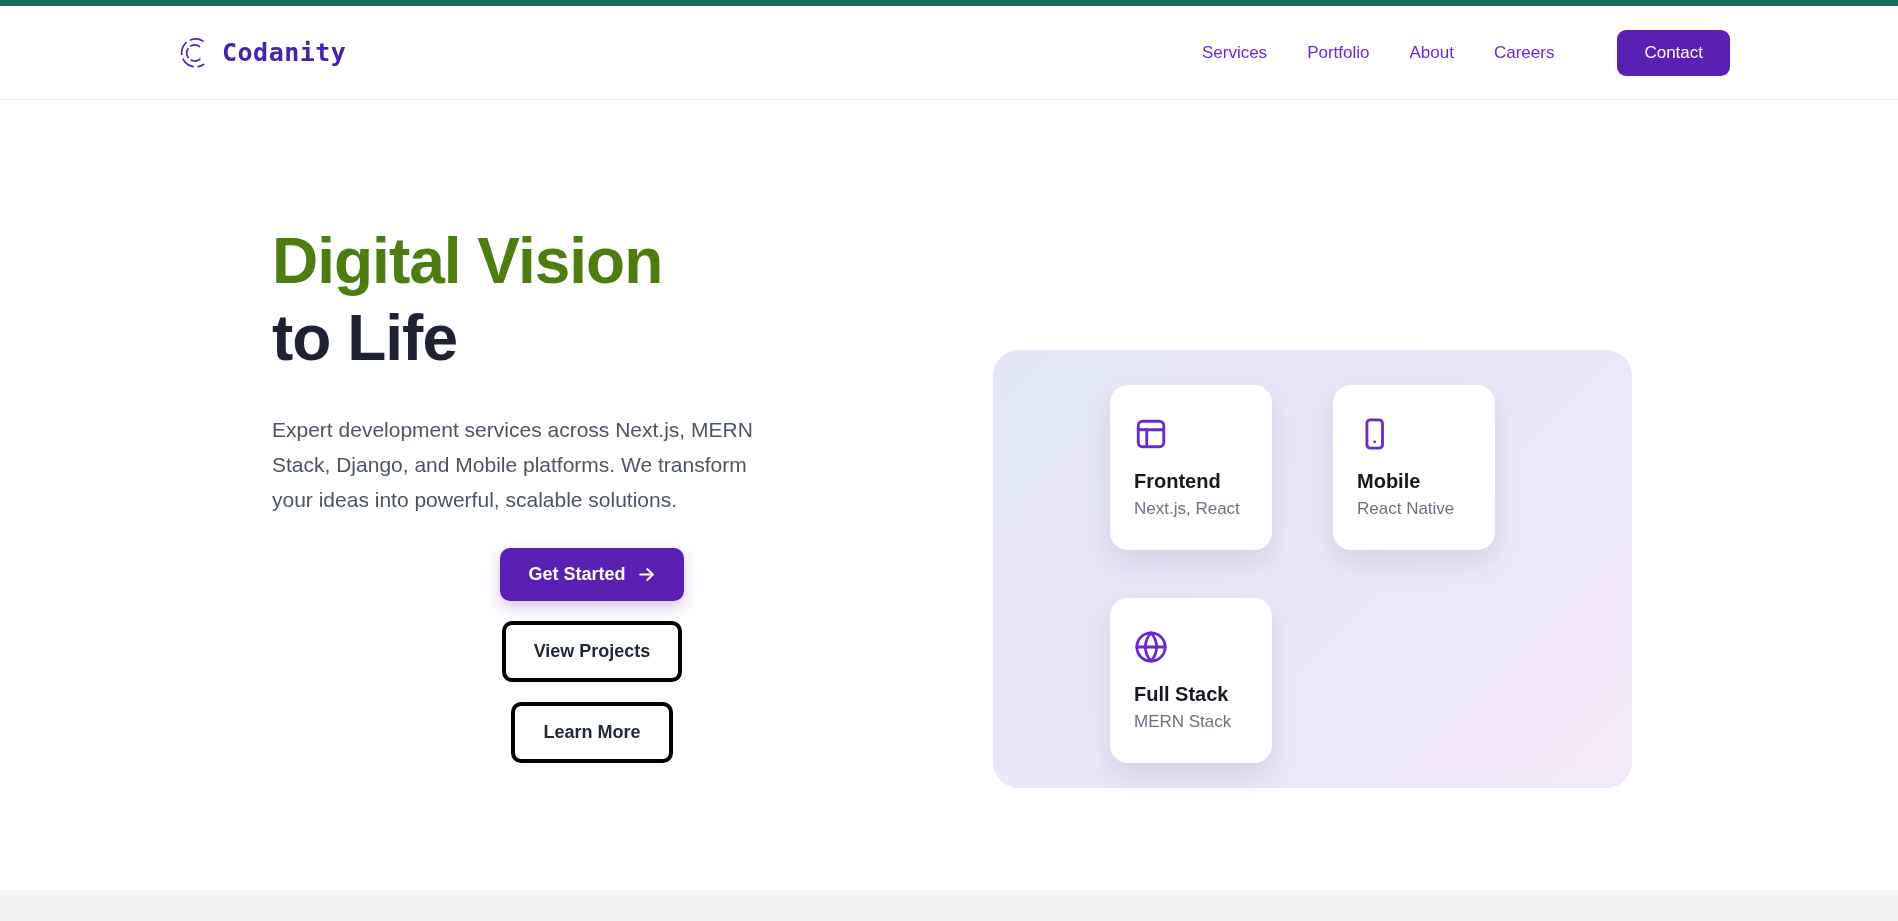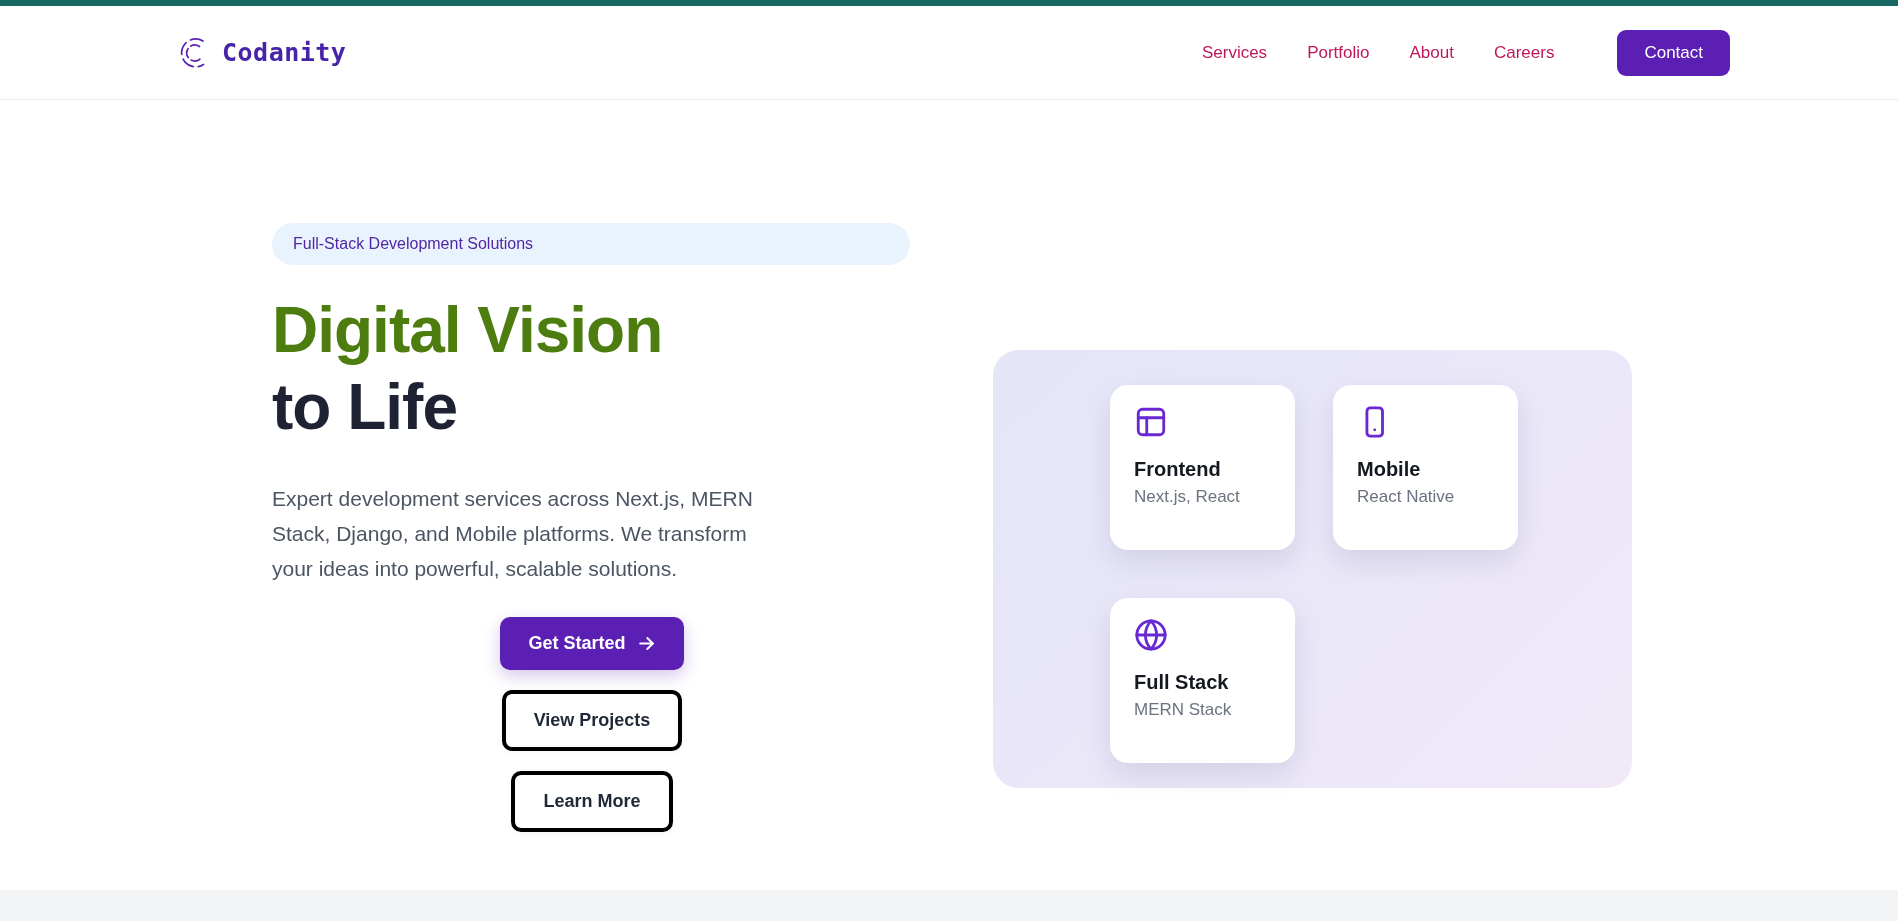--- a/index.html
+++ b/index.html
@@ -9,21 +9,21 @@
   .top-accent { height:6px; background:#17665f; }
 
   
   .header { height:94px; background:#fff; border-bottom:1px solid #e9ebee;
             display:flex; align-items:center; padding:0 168px 0 176px; }
   .logo { display:flex; align-items:center; gap:12px; cursor:pointer; }
   .logo svg { width:34px; height:38px; }
   .logo-text { font-family:"DejaVu Sans Mono", monospace; font-weight:bold;
                font-size:25px; color:#4623a8; letter-spacing:0.5px; }
   .nav { margin-left:auto; display:flex; align-items:center; column-gap:40px; }
-  .nav-link { font-size:17px; color:#be185d; cursor:pointer; }
+  .nav-link { font-size:17px; color:#6d28d9; cursor:pointer; }
   .contact-btn { margin-left:23px; background:#5b1fb4; color:#fff; border:none;
                  font-size:17px; font-family:inherit; padding:13px 27px;
                  border-radius:9px; cursor:pointer; }
 
   
   .hero { display:flex; justify-content:space-between; padding:0 266px 0 272px; }
   .hero-left { width:640px; padding-top:123px; }
 
   .badge { width:638px; background:#e9f3fd; border-radius:22px; padding:12px 21px;
            font-size:16px; color:#5226a6; margin-bottom:27px; }
@@ -48,22 +48,22 @@
 
   
   .tech-panel { margin-top:250px; width:639px; height:438px; border-radius:26px;
                 background:linear-gradient(135deg,#e4e6f8 0%, #eae7f8 55%, #f1e9f8 100%);
                 padding:35px 117px; margin-top:250px; position:relative; top:0; }
   .hero-right { padding-top:250px; }
   .hero-right .tech-panel { margin-top:0; }
 
   .tech-grid { display:grid; grid-template-columns:182px 182px; column-gap:41px;
                row-gap:38px; }
-  .tech-card { width:185px; height:165px; background:#fff; border-radius:18px;
-               padding:20px 24px; box-shadow:0 12px 28px rgba(30,20,80,.10);
+  .tech-card { width:162px; height:165px; background:#fff; border-radius:18px;
+               padding:32px 24px; box-shadow:0 12px 28px rgba(30,20,80,.10);
                cursor:pointer; }
   .tech-card.offset { transform:translateY(10px); }
   .tech-card svg { width:34px; height:34px; }
   .tech-title { margin-top:15px; font-size:20px; font-weight:700; color:#14181f; }
   .tech-sub { margin-top:6px; font-size:17px; color:#6b7280; }
 
   .bottom-strip { position:absolute; left:0; bottom:0; width:1898px; height:31px;
                   background:#f3f4f6; }
 </style>
 </head>
@@ -83,21 +83,20 @@
     <span class="nav-link">Services</span>
     <span class="nav-link">Portfolio</span>
     <span class="nav-link">About</span>
     <span class="nav-link">Careers</span>
     <button class="contact-btn">Contact</button>
   </nav>
 </header>
 
 <main class="hero">
   <div class="hero-left">
-    <div class="badge">Full-Stack Development Solutions</div>
 
     <h1 class="headline">
         <span class="hl">Digital Vision</span>
         <span>to Life</span>
       </h1>
 
     <p class="hero-desc">Expert development services across Next.js, MERN Stack, Django, and Mobile platforms. We transform your ideas into powerful, scalable solutions.</p>
 
     <div class="btn-row">
       <button class="btn btn-primary">

